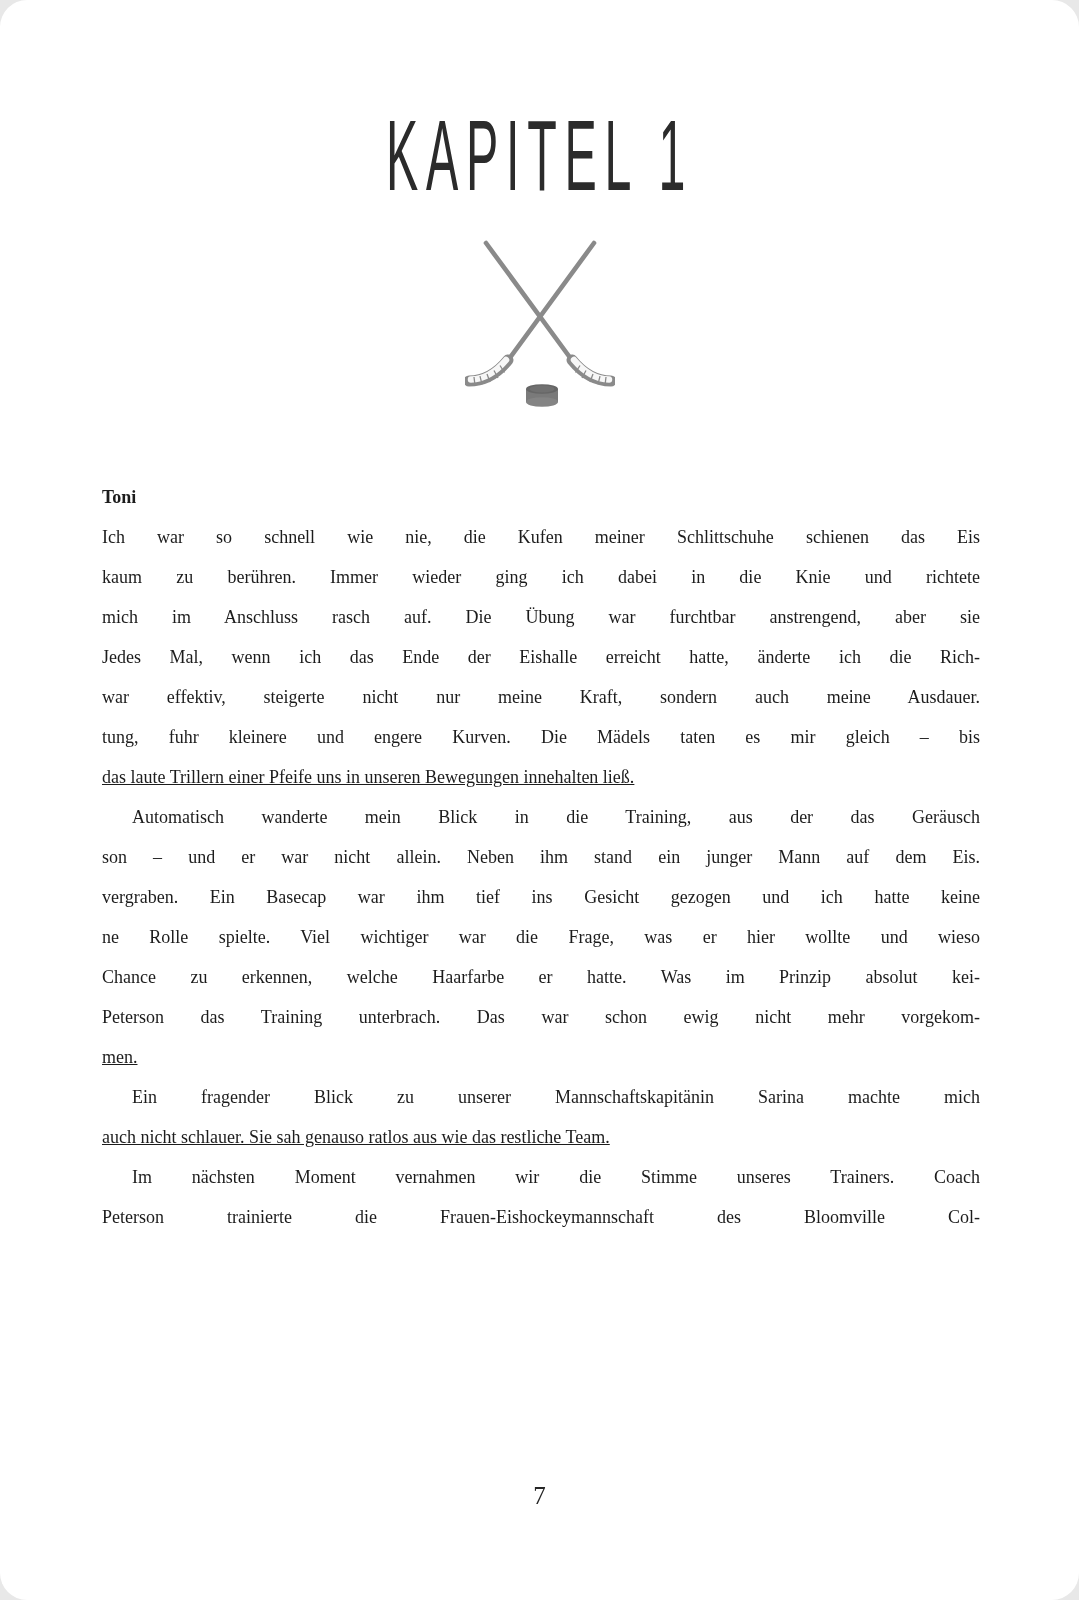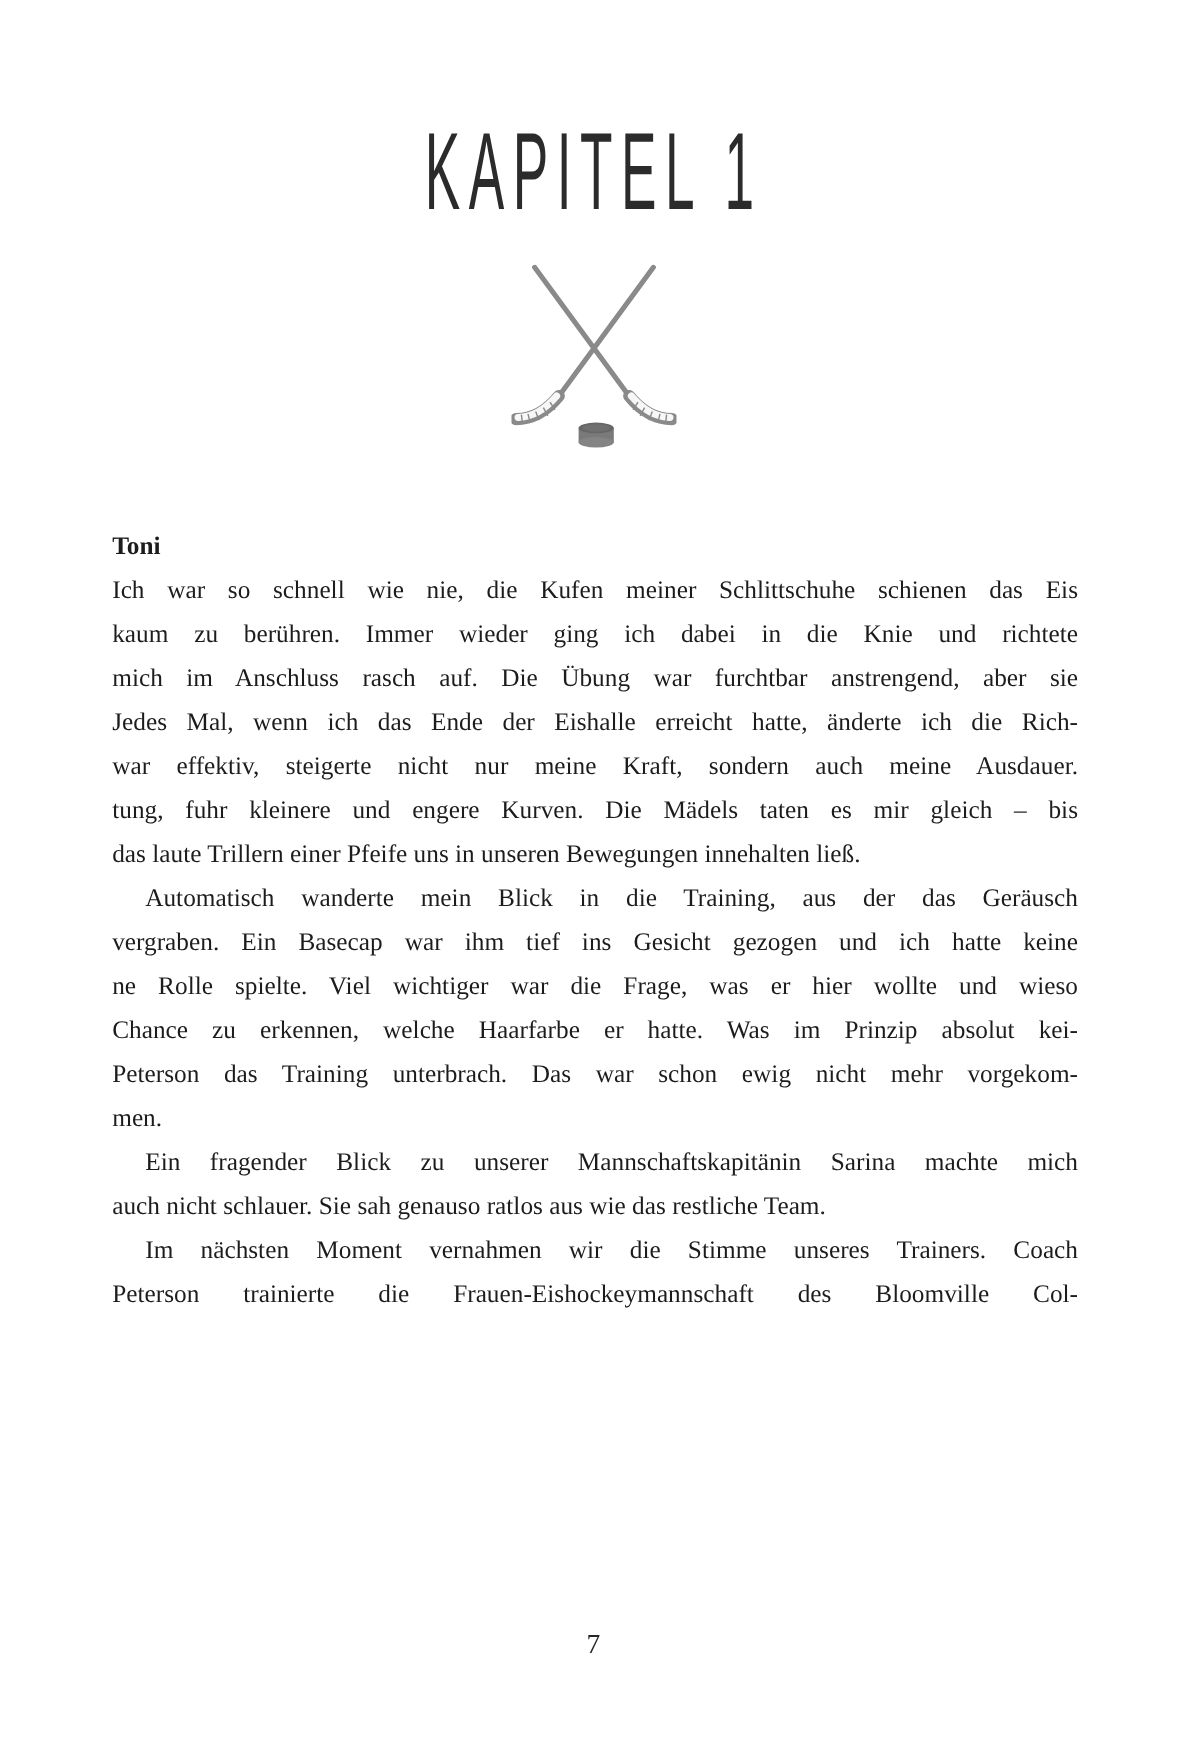--- a/index.html
+++ b/index.html
@@ -9,20 +9,21 @@
   }
   .page {
     position: relative;
     width: 1079px;
     height: 1600px;
     margin: 0 auto;
     background: var(--page-bg, #ffffff);
     overflow: hidden;
     font-family: "Liberation Serif", serif;
     color: var(--text-color, #1c1c1c);
+    border-radius: 27px;
   }
 
   
   .chapter-title {
     position: absolute;
     top: 96px;
     left: 0;
     width: 100%;
     height: 120px;
     display: flex;
@@ -53,34 +54,35 @@
   .illustration svg {
     color: var(--illustration-gray, #8a8a8a);
   }
 
   
   .text-block {
     position: absolute;
     left: 102px;
     top: 477px;
     width: 878px;
-    font-size: 23px;
+    font-size: 18px;
     line-height: 40px;
   }
   .section-heading {
     font-weight: bold;
     text-align: left;
   }
   .para .line {
     text-align: justify;
     text-align-last: justify;
     white-space: normal;
   }
   .para .line.last {
     text-align-last: left;
+    text-decoration: underline;
   }
   .para .line.indent {
     text-indent: 30px;
   }
 
   
   .page-number {
     position: absolute;
     top: 1482px;
     left: 0;
@@ -129,20 +131,21 @@
           <div class="line">Ich war so schnell wie nie, die Kufen meiner Schlittschuhe schienen das Eis</div>
           <div class="line">kaum zu berühren. Immer wieder ging ich dabei in die Knie und richtete</div>
           <div class="line">mich im Anschluss rasch auf. Die Übung war furchtbar anstrengend, aber sie</div>
           <div class="line">Jedes Mal, wenn ich das Ende der Eishalle erreicht hatte, änderte ich die Rich-</div>
           <div class="line">war effektiv, steigerte nicht nur meine Kraft, sondern auch meine Ausdauer.</div>
           <div class="line">tung, fuhr kleinere und engere Kurven. Die Mädels taten es mir gleich – bis</div>
           <div class="line last">das laute Trillern einer Pfeife uns in unseren Bewegungen innehalten ließ.</div>
         </div>
         <div class="para">
           <div class="line indent">Automatisch wanderte mein Blick in die Training, aus der das Geräusch</div>
+          <div class="line">son – und er war nicht allein. Neben ihm stand ein junger Mann auf dem Eis.</div>
           <div class="line">vergraben. Ein Basecap war ihm tief ins Gesicht gezogen und ich hatte keine</div>
           <div class="line">ne Rolle spielte. Viel wichtiger war die Frage, was er hier wollte und wieso</div>
           <div class="line">Chance zu erkennen, welche Haarfarbe er hatte. Was im Prinzip absolut kei-</div>
           <div class="line">Peterson das Training unterbrach. Das war schon ewig nicht mehr vorgekom-</div>
           <div class="line last">men.</div>
         </div>
         <div class="para">
           <div class="line indent">Ein fragender Blick zu unserer Mannschaftskapitänin Sarina machte mich</div>
           <div class="line last">auch nicht schlauer. Sie sah genauso ratlos aus wie das restliche Team.</div>
         </div>

